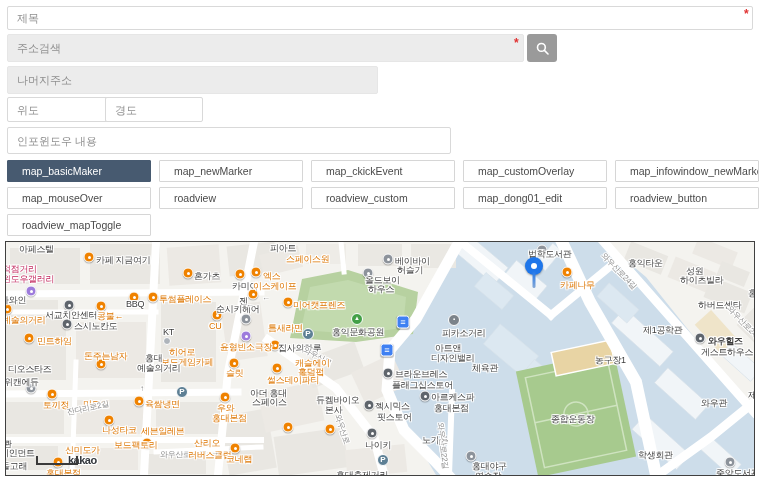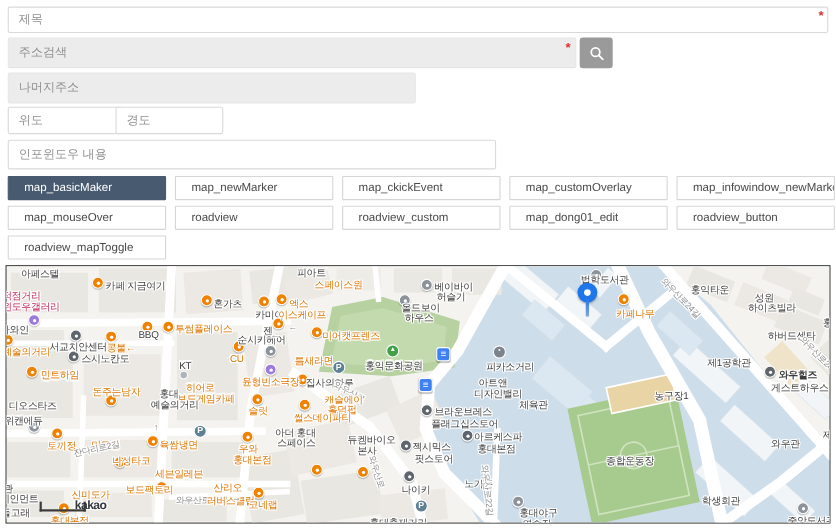--- a/index.html
+++ b/index.html
@@ -220,21 +220,21 @@
       <span class="poi c-k" style="left: 131px; top: 121px;">예술의거리</span>
       <span class="poi c-o" style="left: 220px; top: 126px;">슬릿</span>
       <span class="poi c-k" style="left: 2px; top: 122px;">디오스타즈</span>
       <span class="poi c-k" style="left: -2px; top: 135px;">위캔에듀</span>
       <span class="poi c-o" style="left: 37px; top: 158px;">토끼정</span>
       <span class="poi c-o" style="left: 77px; top: 157px;">미도인</span>
       <span class="poi c-g" style="left: 60px; top: 166px; transform: rotate(-12deg);">잔다리로2길</span>
       <span class="poi c-o" style="left: 139px; top: 157px;">육쌈냉면</span>
       <span class="poi c-o" style="left: 211px; top: 161px; text-align: right;">우와</span>
       <span class="poi c-o" style="left: 206px; top: 171px;">홍대본점</span>
-      <span class="poi c-o" style="left: 96px; top: 172px; text-align: center;">나성타코</span>
+      <span class="poi c-o" style="left: 96px; top: 183px; text-align: center;">나성타코</span>
       <span class="poi c-o" style="left: 135px; top: 184px;">세븐일레븐</span>
       <span class="poi c-o" style="left: 108px; top: 198px;">보드팩토리</span>
       <span class="poi c-o" style="left: 59px; top: 203px;">신미도가</span>
       <span class="poi c-g" style="left: 154px; top: 208px;">와우산로19길</span>
       <span class="poi c-o" style="left: 188px; top: 196px;">산리오</span>
       <span class="poi c-o" style="left: 182px; top: 208px;">러버스클럽</span>
       <span class="poi c-o" style="left: 220px; top: 212px;">코네랩</span>
       <span class="poi c-k" style="left: -3px; top: 197px;">콴</span>
       <span class="poi c-k" style="left: -6px; top: 206px;">테인먼트</span>
       <span class="poi c-k" style="left: -5px; top: 219px;">돌고래</span>

